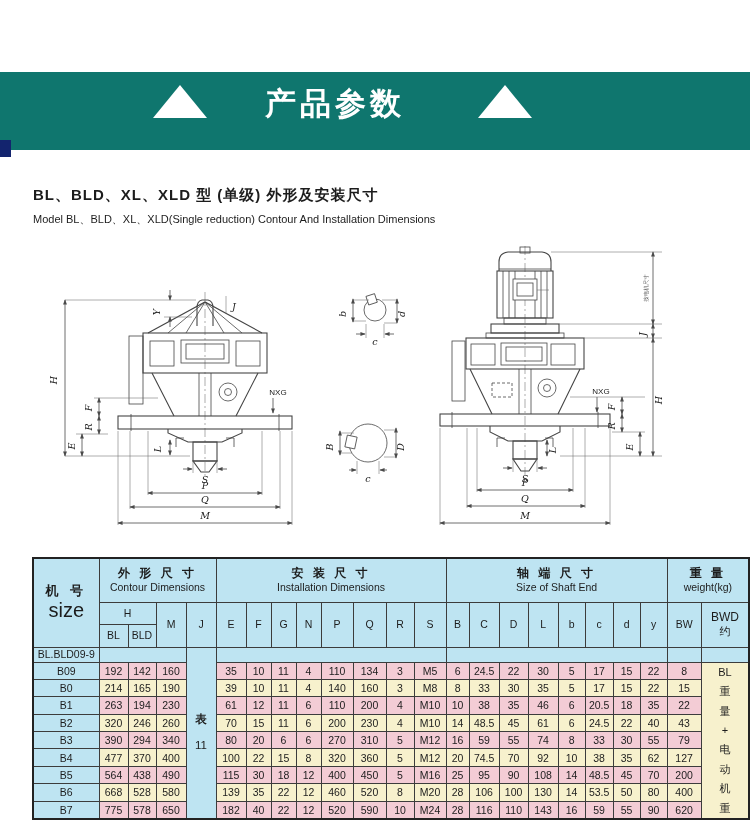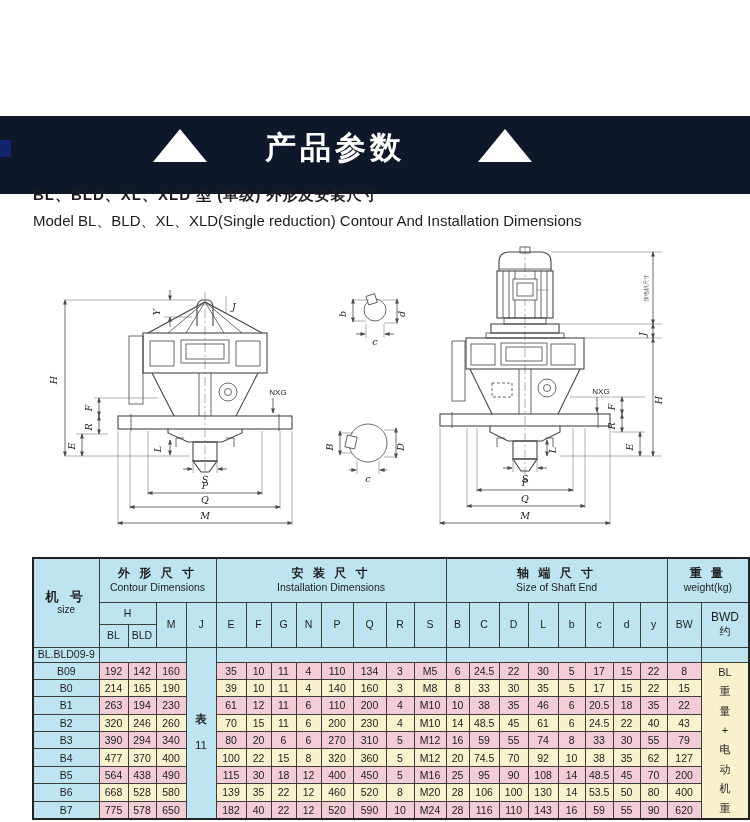--- a/index.html
+++ b/index.html
@@ -1,32 +1,32 @@
 <!DOCTYPE html>
 <html><head>
 <meta charset="utf-8">
 <style>
   html,body{margin:0;padding:0;background:#fff;}
   body{width:750px;height:822px;position:relative;overflow:hidden;
        font-family:"Liberation Sans",sans-serif;color:#1c1c1c;}
 
   
-  .banner{position:absolute;left:0;top:72px;width:750px;height:78px;background:#0f172a;margin-top:44px;}
+  .banner{position:absolute;left:0;top:72px;width:750px;height:78px;background:#0f766e;}
   .tri{position:absolute;top:13px;width:0;height:0;
        border-left:27px solid transparent;border-right:27px solid transparent;
        border-bottom:33px solid #ffffff;}
   .tri-l{left:153px;}
   .tri-r{left:478px;}
   .banner-title{position:absolute;left:265px;top:11px;font-size:31px;font-weight:bold;
        color:#fff;letter-spacing:4px;white-space:nowrap;}
   .notch{position:absolute;left:0;top:140px;width:11px;height:17px;background:#13246e;}
 
   
   .heading-zh{position:absolute;left:33px;top:186px;font-size:15px;font-weight:bold;letter-spacing:1px;text-align:right;}
-  .heading-en{position:absolute;left:33px;top:212px;font-size:15px;}
+  .heading-en{position:absolute;left:33px;top:212px;font-size:11px;}
 
   
   svg.drawing{position:absolute;left:0;top:240px;}
   .s{stroke:#454545;stroke-width:1.1;fill:none;}
   .s2{stroke:#454545;stroke-width:.8;fill:none;}
   .d{stroke:#4a4a4a;stroke-width:.8;fill:none;}
   .x{stroke:#6a6a6a;stroke-width:.55;fill:none;}
   .cl{stroke:#8a8a8a;stroke-width:.7;stroke-dasharray:9 3 2 3;fill:none;}
   .dsh{stroke:#454545;stroke-width:.8;fill:none;stroke-dasharray:3 2;}
   text.t{font:italic 9.5px "DejaVu Serif",serif;fill:#222;text-anchor:middle;}
@@ -38,21 +38,21 @@
   table#spec-table{position:absolute;left:32px;top:557px;width:716px;
       border-collapse:collapse;table-layout:fixed;border:2px solid #222;}
   #spec-table td,#spec-table th{border:1px solid #3c3c3c;padding:0;text-align:center;
       vertical-align:middle;font-weight:normal;font-size:10.5px;line-height:1.15;overflow:hidden;}
   .c-blue{background:#bee4f2;}
   .c-pink{background:#f3ccd5;}
   .c-cream{background:#f7f1cd;}
   .g-zh{font-size:12px;font-weight:bold;letter-spacing:3px;white-space:nowrap;}
   .g-en{font-size:10.5px;white-space:nowrap;}
   .size-zh{font-size:13px;font-weight:bold;letter-spacing:4px;}
-  .size-en{font-size:10px;}
+  .size-en{font-size:20px;}
   .colhead{font-size:11px;}
   .row-label{font-size:10.5px;}
   tr.gh{height:44px;} tr.sh1{height:22px;} tr.sh2{height:23px;}
   tr.blank{height:15px;} tr.data-row{height:15px;}
   .jcell div{font-size:11.5px;font-weight:bold;}
   .jcell .j2{margin-top:13px;font-weight:normal;font-size:11.5px;}
   .bwdcell{vertical-align:top;}
   .bwdcell .ch{height:19.4px;display:flex;align-items:center;justify-content:center;font-size:11px;}
 </style>
 </head>

